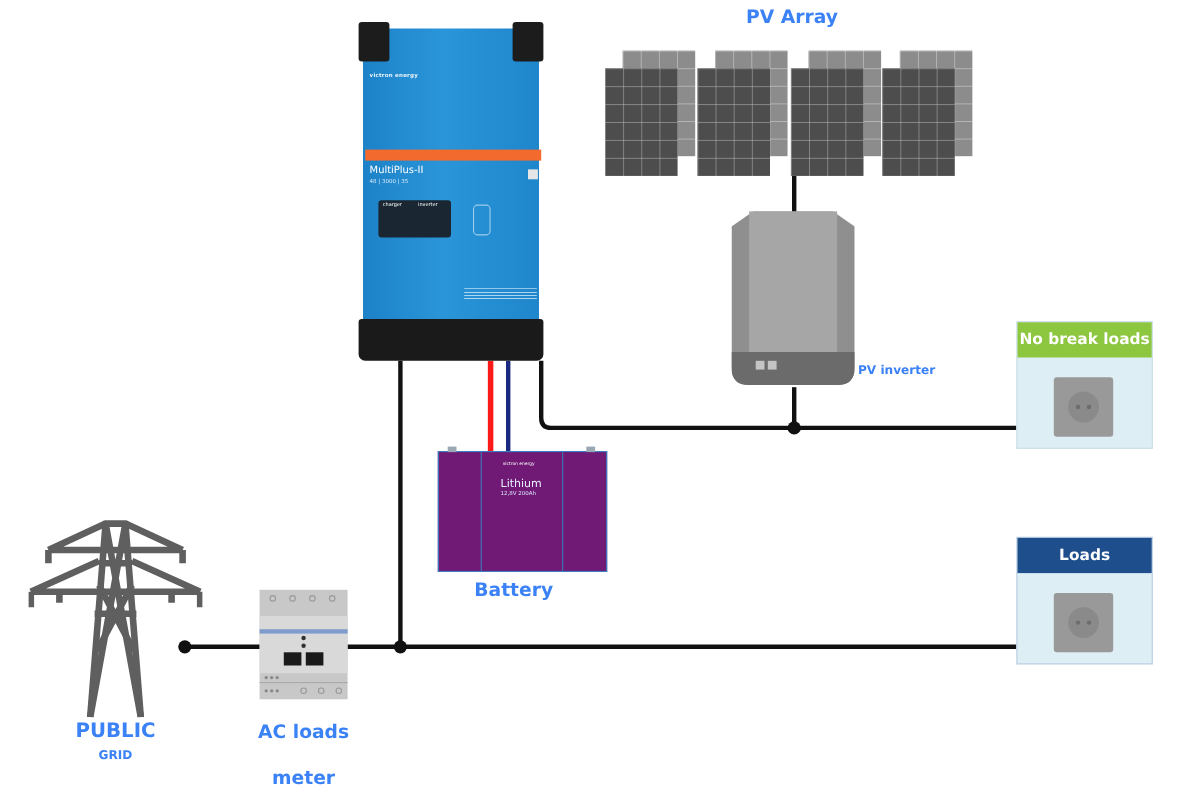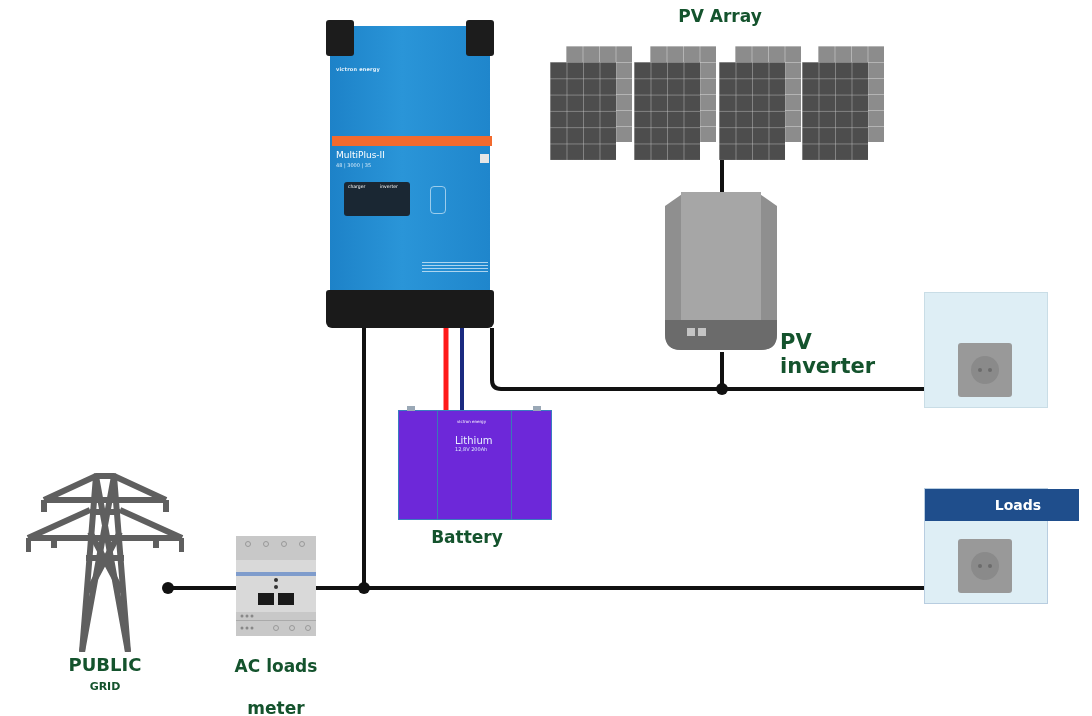--- a/index.html
+++ b/index.html
@@ -1,35 +1,35 @@
 <!DOCTYPE html>
 <html><head>
 <meta charset="utf-8">
 <style>
   html, body { margin:0; padding:0; background:#ffffff; }
   body { width:1092px; height:716px; position:relative; overflow:hidden; font-family:"DejaVu Sans", sans-serif; }
   .abs { position:absolute; }
-  .label { position:absolute; font-family:"DejaVu Sans", sans-serif; font-weight:bold; color:#14532d; text-align:center; }
+  .label { position:absolute; font-family:"DejaVu Sans", sans-serif; font-weight:bold; color:#3b82f6; text-align:center; }
   svg.wires { position:absolute; left:0; top:0; width:1092px; height:716px; }
   
   .mp-body { position:absolute; left:322px; top:20px; width:176px; height:308px; }
   .mp-blue { position:absolute; left:8px; top:6px; width:160px; height:270px; background:linear-gradient(90deg,#1d82c8 0%,#2a95d8 45%,#1f86cc 100%); border-radius:3px; }
   .mp-foot { position:absolute; left:4px; top:270px; width:168px; height:38px; background:#1a1a1a; border-radius:3px 3px 6px 6px; }
   .mp-corner { position:absolute; top:0; width:28px; height:36px; background:#1c1c1c; border-radius:3px; }
   .mp-stripe { position:absolute; left:10px; top:116px; width:160px; height:10px; background:#f26a2e; }
   .mp-brand { position:absolute; left:14px; top:46px; font-size:5px; color:#e8f3fb; font-weight:bold; letter-spacing:0.2px; }
   .mp-name { position:absolute; left:14px; top:130px; font-size:9px; color:#ffffff; }
   .mp-sub { position:absolute; left:14px; top:142px; font-size:5px; color:#d8ecfa; }
   .mp-panel { position:absolute; left:22px; top:162px; width:66px; height:34px; background:#1a2733; border-radius:3px; }
   .mp-panel span { position:absolute; font-size:4.5px; color:#fff; }
   .mp-qr { position:absolute; left:158px; top:134px; width:9px; height:9px; background:#e6e6e6; }
   .mp-note { position:absolute; left:100px; top:242px; width:66px; height:10px; background:repeating-linear-gradient(180deg,#cfe7f7 0 1px,transparent 1px 3px); opacity:0.8; }
   .mp-conn { position:absolute; left:108px; top:166px; width:14px; height:26px; border:1px solid #cfe7f7; border-radius:4px; opacity:0.7; }
   
-  .bat { position:absolute; left:398px; top:410px; width:152px; height:108px; background:#6d28d9; border:1px solid #3a7cc0; }
+  .bat { position:absolute; left:398px; top:410px; width:152px; height:108px; background:#701a75; border:1px solid #3a7cc0; }
   .bat-col { position:absolute; top:0; width:1px; height:108px; background:#3a78b8; }
   .bat-text1 { position:absolute; left:56px; top:24px; font-size:10px; color:#e8f2ff; }
   .bat-text2 { position:absolute; left:56px; top:35px; font-size:5px; color:#dbe9ff; }
   .bat-logo { position:absolute; left:58px; top:8px; font-size:4px; color:#fff; }
   .bat-term { position:absolute; top:-5px; width:8px; height:5px; background:#9aa8b6; }
   
   .pv-back { position:absolute; width:66px; height:96px; background:#8c8c8c; background-image:linear-gradient(90deg,rgba(255,255,255,.35) 1px,transparent 1px),linear-gradient(180deg,rgba(255,255,255,.35) 1px,transparent 1px); background-size:16.5px 16px; }
   .pv-front { position:absolute; width:66px; height:98px; background:#4d4d4d; background-image:linear-gradient(90deg,rgba(200,200,200,.45) 1px,transparent 1px),linear-gradient(180deg,rgba(200,200,200,.45) 1px,transparent 1px); background-size:16.5px 16.3px; }
   
   .pvi { position:absolute; left:665px; top:192px; width:112px; height:160px; }
@@ -78,21 +78,21 @@
   <div class="pv-front" style="left:802px; top:62px;"></div>
 </div>
 
 <svg class="pvi" viewBox="0 0 112 160">
   <path d="M20 0 H92 L112 14 V142 Q112 158 96 158 H16 Q0 158 0 142 V14 Z" fill="#8f8f8f"></path>
   <rect x="16" y="0" width="80" height="128" fill="#a6a6a6"></rect>
   <path d="M0 128 H112 V142 Q112 158 96 158 H16 Q0 158 0 142 Z" fill="#6b6b6b"></path>
   <rect x="22" y="136" width="8" height="8" fill="#c4c4c4"></rect>
   <rect x="33" y="136" width="8" height="8" fill="#c4c4c4"></rect>
 </svg>
-<div class="label" style="left:780px; top:330px; width:120px; font-size:21px; text-align:left;">PV inverter</div>
+<div class="label" style="left:780px; top:330px; width:120px; font-size:11px; text-align:left;">PV inverter</div>
 
 <div class="mp-body">
   <div class="mp-blue"></div>
   <div class="mp-corner" style="left:4px;"></div>
   <div class="mp-corner" style="left:144px;"></div>
   <div class="mp-brand">victron energy</div>
   <div class="mp-stripe"></div>
   <div class="mp-name">MultiPlus-II</div>
   <div class="mp-sub">48 | 3000 | 35</div>
   <div class="mp-qr"></div>
@@ -110,27 +110,28 @@
   <div class="bat-term" style="left:134px;"></div>
   <div class="bat-col" style="left:38px;"></div>
   <div class="bat-col" style="left:112px;"></div>
   <div class="bat-logo">victron energy</div>
   <div class="bat-text1">Lithium</div>
   <div class="bat-text2">12,8V 200Ah</div>
 </div>
 <div class="label" style="left:412px; top:527px; width:110px; font-size:17px;">Battery</div>
 
 <div class="load-box" style="left:924px; top:292px;">
+  <div class="load-hdr" style="background:#8dc63f;">No break loads</div>
   <div class="socket">
       <div class="socket-inner"></div>
     </div>
 </div>
 
 <div class="load-box" style="left:924px; top:488px; border-color:#b8cde0;">
-  <div class="load-hdr" style="background:#1f4e8c;padding-left:32px;">Loads</div>
+  <div class="load-hdr" style="background:#1f4e8c;">Loads</div>
   <div class="socket">
       <div class="socket-inner"></div>
     </div>
 </div>
 
 <svg class="abs" style="left:26px; top:472px;" width="158" height="180" viewBox="0 0 158 180">
   <g fill="none" stroke="#5f5f5f" stroke-width="6" stroke-linejoin="round">
     <path d="M56 180 L70 4 H88 L102 180"></path>
     <path d="M70 4 L102 180 M88 4 L56 180"></path>
     <path d="M64 60 L96 120 M94 60 L62 120"></path>

